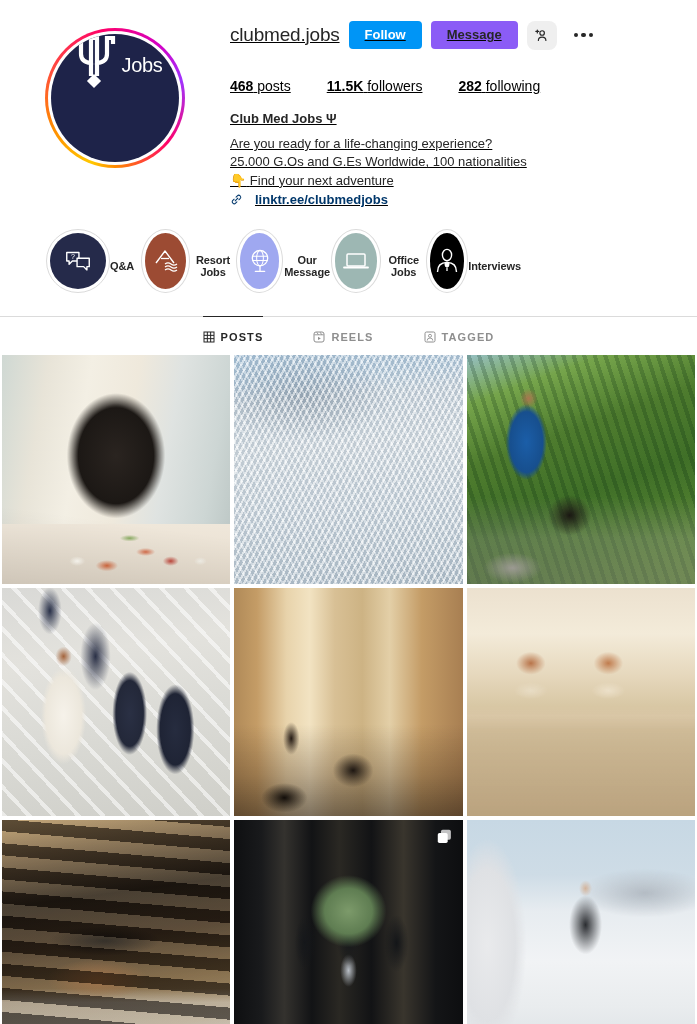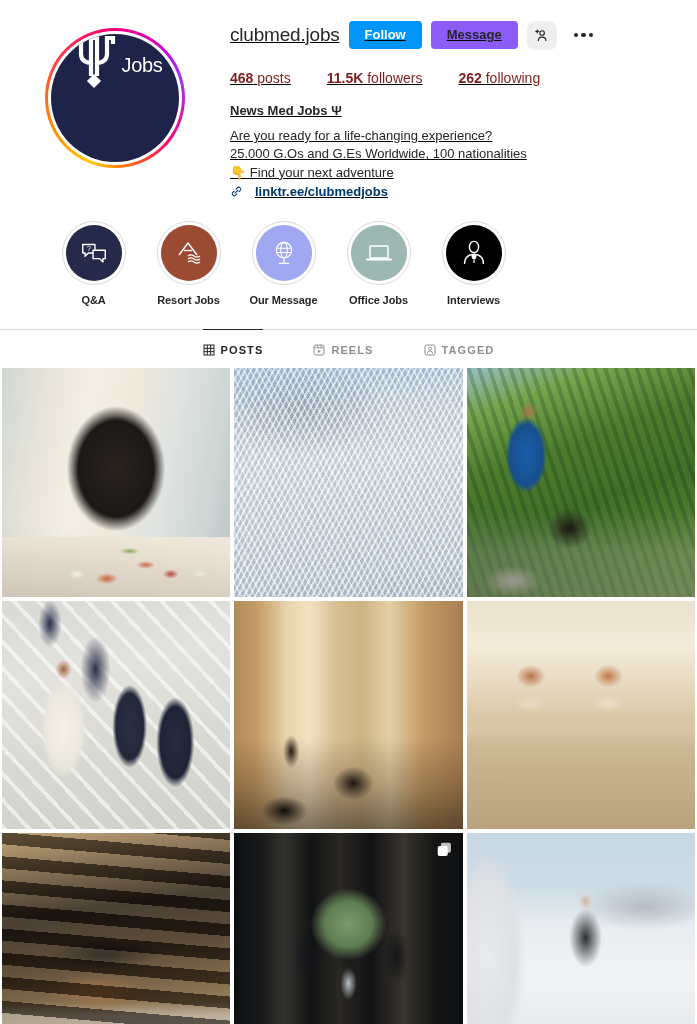--- a/index.html
+++ b/index.html
@@ -102,23 +102,23 @@
     padding: 6px 6px 6px 8px; cursor: pointer;
   }
   .more-dots i {
     width: 4.5px; height: 4.5px; border-radius: 50%;
     background: #262626; display: block;
   }
 
   .stats {
     display: flex;
     gap: 0;
-    margin-top: 20px;
+    margin-top: 28px;
     font-size: 14px;
-    color: #7f1d1d;
+    color: #000000;
   }
   .stat { margin-right: 36px; white-space: nowrap; }
   .stat b { font-weight: 700; }
 
   .fullname {
     margin-top: 17px;
     font-size: 13px;
     font-weight: 700;
     color: #262626;
   }
@@ -142,21 +142,21 @@
     color: #00376B;
     text-decoration: none;
   }
 
   
   .highlights {
     display: flex;
     gap: 0;
     padding: 22px 0 0 46px;
   }
-  .highlight { width: 95px; display: flex; flex-direction: column; align-items: center; cursor: pointer; }
+  .highlight { width: 95px; display: flex; flex-direction: row; align-items: center; cursor: pointer; }
   .hl-ring {
     width: 64px; height: 64px;
     border-radius: 50%;
     border: 1px solid #DBDBDB;
     padding: 3px;
     display: flex; align-items: center; justify-content: center;
   }
   .hl-circle {
     width: 100%; height: 100%;
     border-radius: 50%;
@@ -359,24 +359,24 @@
         <div class="more-dots">
           <i></i>
           <i></i>
           <i></i>
         </div>
       </div>
 
       <div class="stats">
         <span class="stat"><b>468</b> <span>posts</span></span>
         <span class="stat"><b>11.5K</b> <span>followers</span></span>
-        <span class="stat"><b>262</b> <span>following</span></span>
-      </div>
-
-      <div class="fullname">News Med Jobs Ψ</div>
+        <span class="stat"><b>282</b> <span>following</span></span>
+      </div>
+
+      <div class="fullname">Club Med Jobs Ψ</div>
 
       <div class="bio">
         <span class="bio-line">Are you ready for a life-changing experience?</span>
         <span class="bio-line">25.000 G.Os and G.Es Worldwide, 100 nationalities</span>
         <span class="bio-line"><span class="bio-emoji">👇</span> <span>Find your next adventure</span></span>
       </div>
 
       <div class="bio-link-row">
         <svg width="13" height="13" viewBox="0 0 24 24">
           <path d="M9.5 14.5 L14.5 9.5" stroke="#00376B" stroke-width="1.9" stroke-linecap="round"></path>

